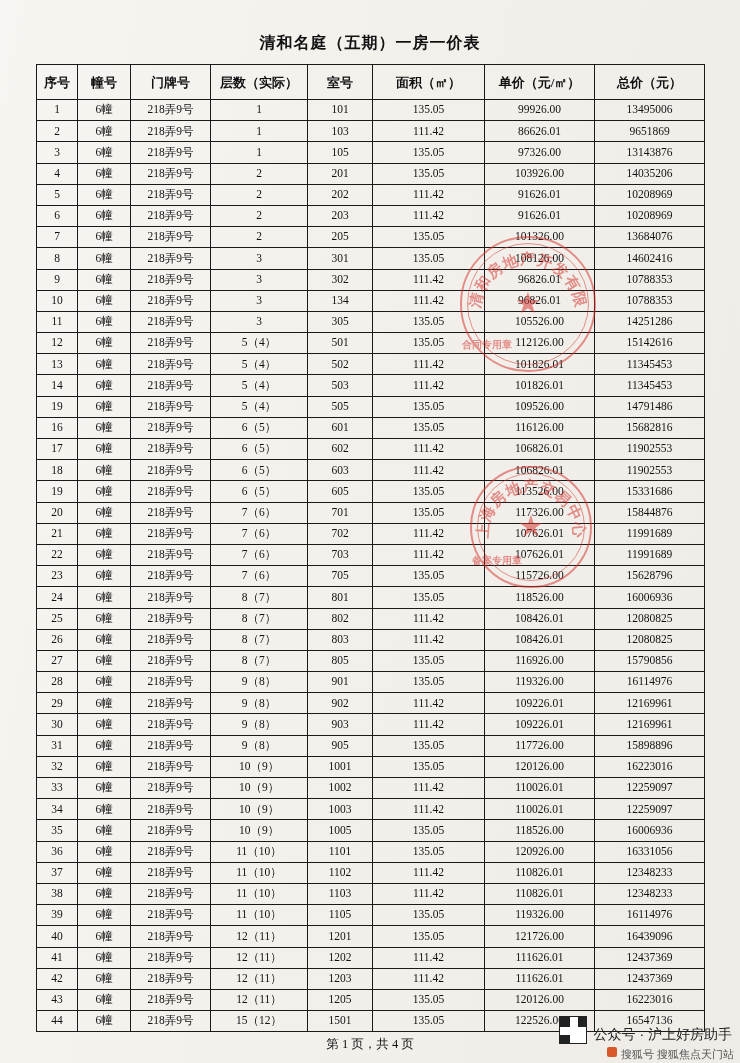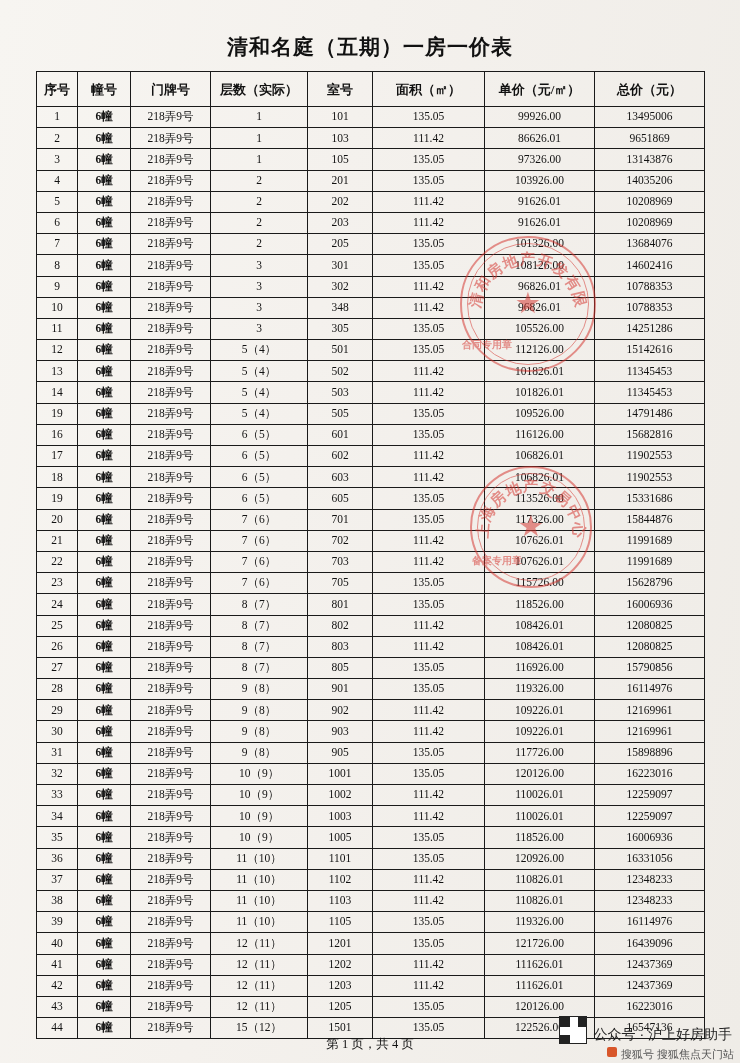--- a/index.html
+++ b/index.html
@@ -14,21 +14,21 @@
   .page{
     position:absolute;inset:0;
     background:linear-gradient(100deg,#f7f5f1 0%,#f4f1ed 40%,#efece7 100%);
   }
   .sheet{
     position:absolute;
     left:36px;top:24px;width:668px;
   }
   .doc-title{
     text-align:center;
-    font-size:21px;
+    font-size:16px;
     font-weight:bold;
     letter-spacing:1px;
     padding:9px 0 10px 0;
     font-family:"Liberation Serif","DejaVu Serif",serif;
   }
   table.price{
     border-collapse:collapse;
     width:668px;
     table-layout:fixed;
   }
@@ -48,21 +48,21 @@
     height:34px;
   }
   col.c0{width:41px;}
   col.c1{width:53px;}
   col.c2{width:80px;}
   col.c3{width:97px;}
   col.c4{width:65px;}
   col.c5{width:112px;}
   col.c6{width:110px;}
   col.c7{width:110px;}
-  td.b{font-weight:bold;margin-top:16px;}
+  td.b{font-weight:normal;margin-top:16px;}
   td.num{font-size:11.5px;}
   
   .stamp{
     position:absolute;
     border:2.5px solid #d4322c;
     border-radius:50%;
     opacity:.52;
     color:#d4322c;
     font-family:"Liberation Serif","DejaVu Serif",serif;
     font-weight:bold;
@@ -249,21 +249,21 @@
             <td class="num">302</td>
             <td class="num">111.42</td>
             <td class="num">96826.01</td>
             <td class="num">10788353</td>
           </tr>
           <tr>
             <td class="num">10</td>
             <td class="b">6幢</td>
             <td class="num">218弄9号</td>
             <td class="num">3</td>
-            <td class="num">348</td>
+            <td class="num">134</td>
             <td class="num">111.42</td>
             <td class="num">96826.01</td>
             <td class="num">10788353</td>
           </tr>
           <tr>
             <td class="num">11</td>
             <td class="b">6幢</td>
             <td class="num">218弄9号</td>
             <td class="num">3</td>
             <td class="num">305</td>

